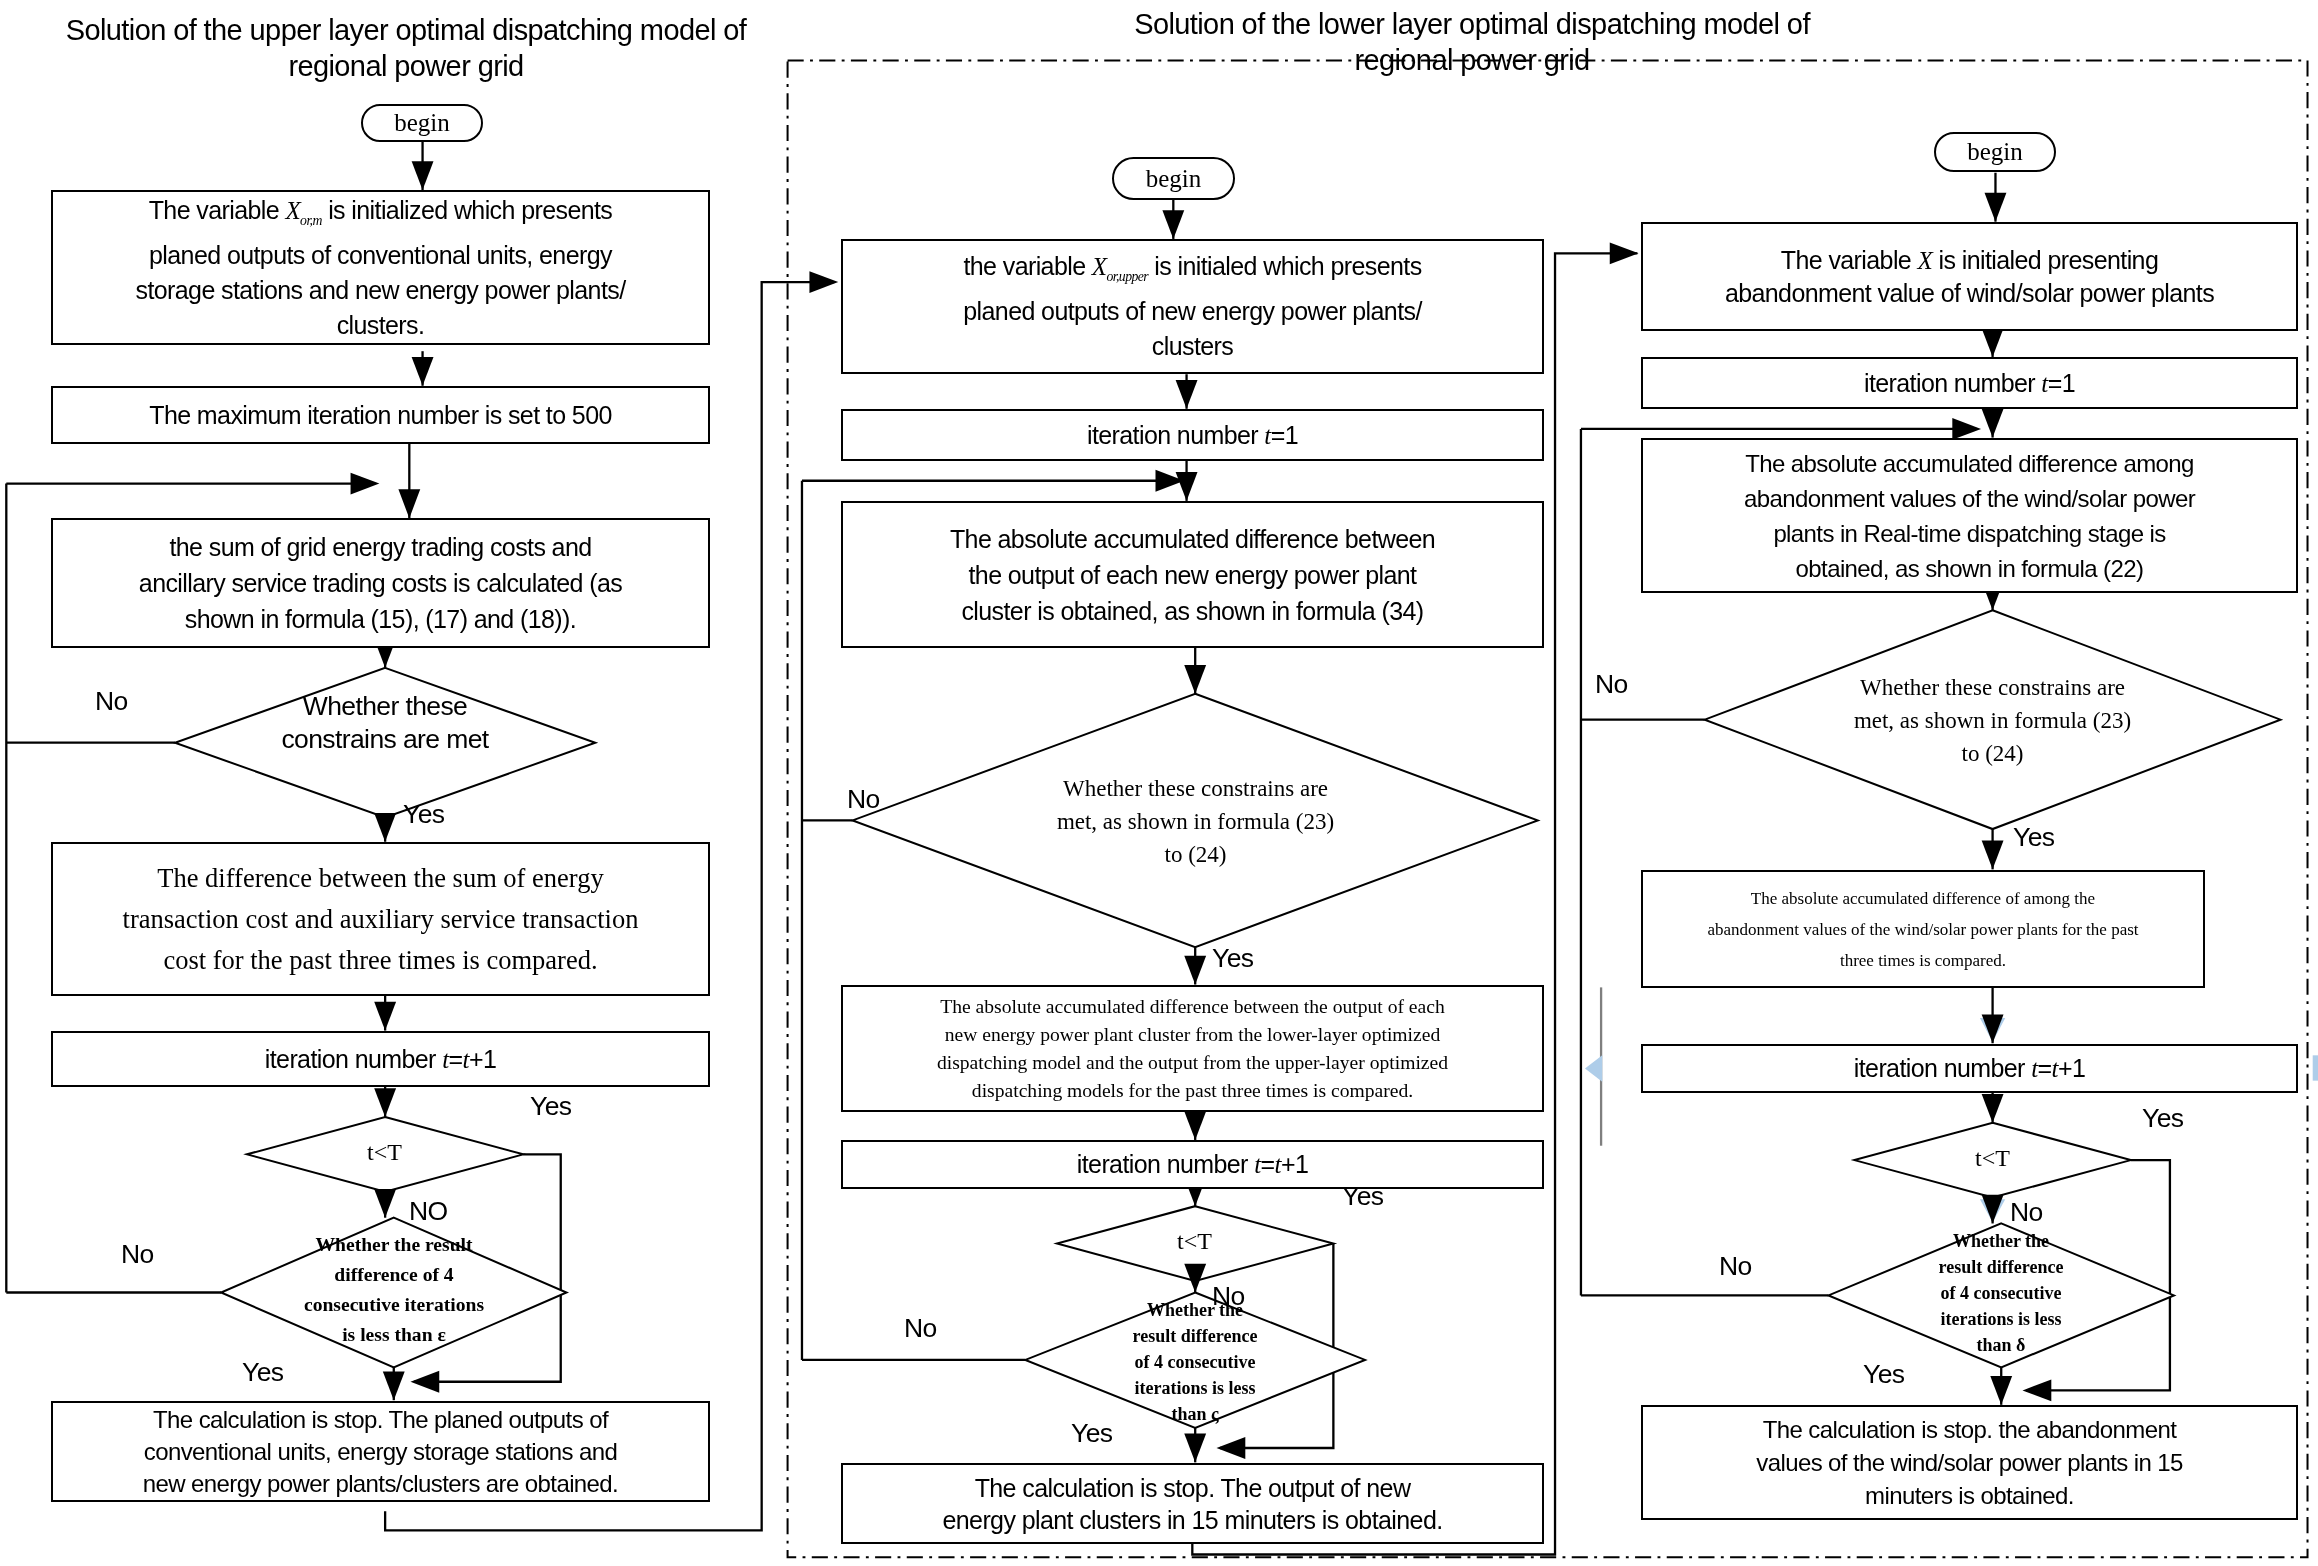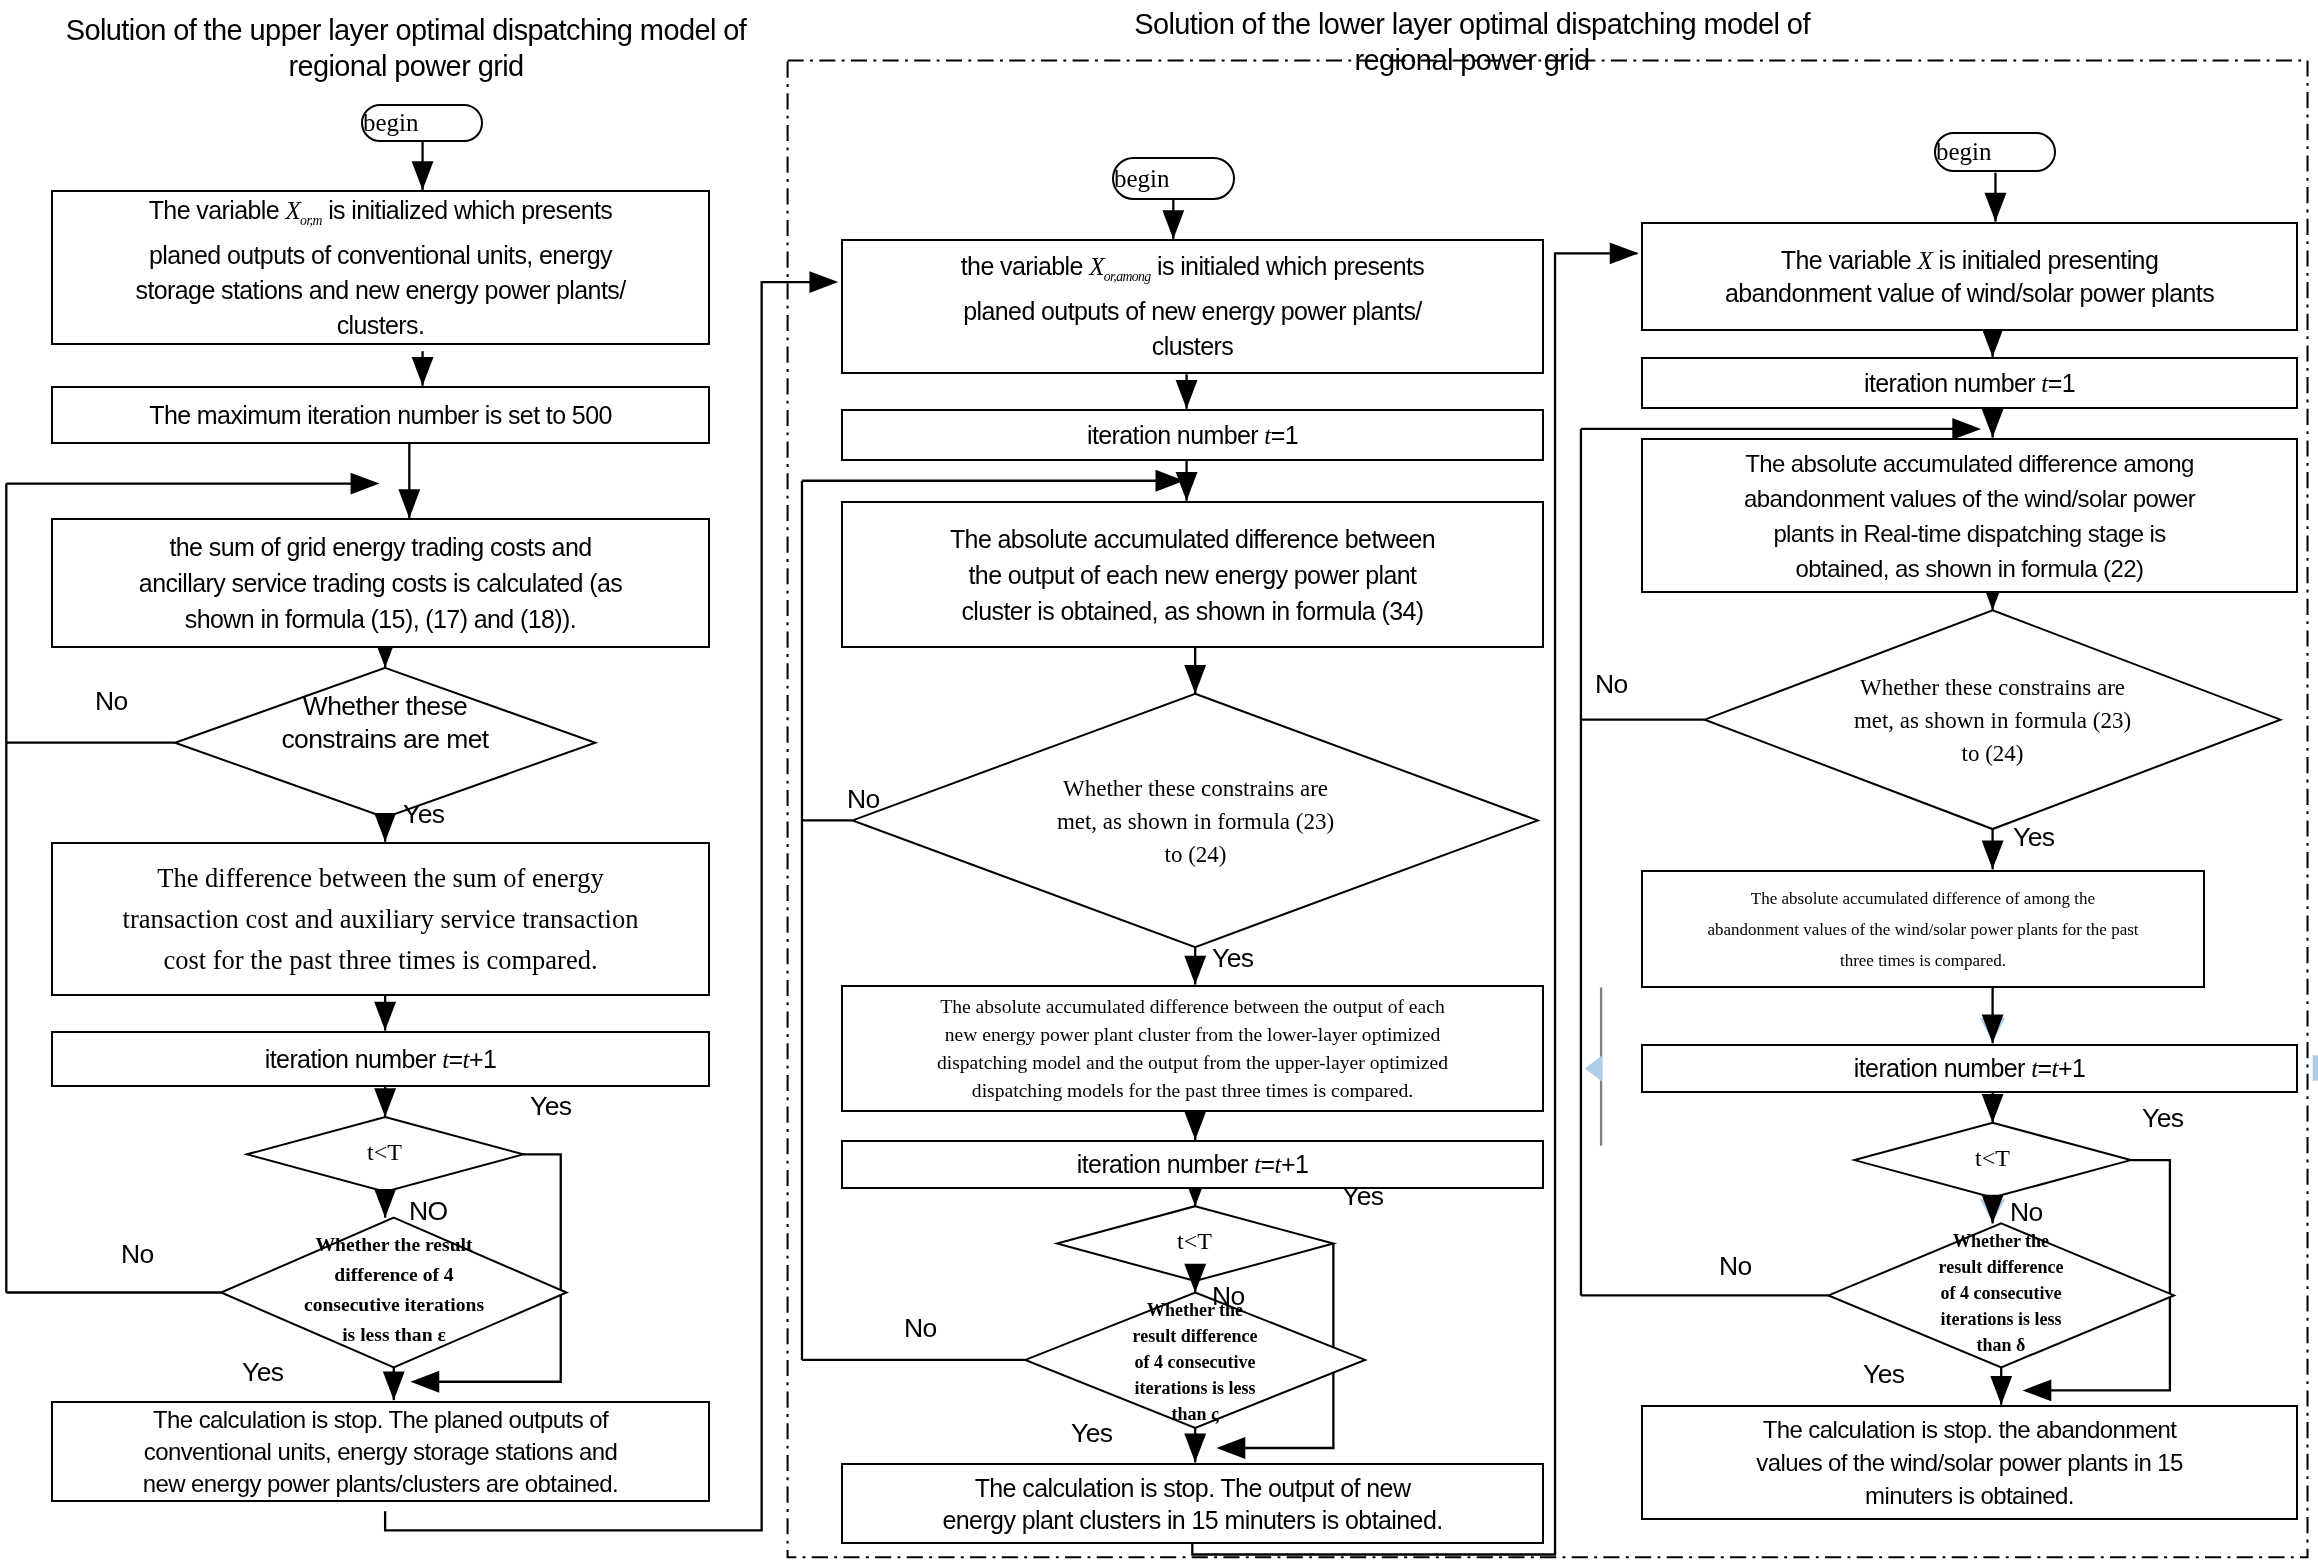--- a/index.html
+++ b/index.html
@@ -2,21 +2,21 @@
 <html style="font-size:9.2px"><head>
 <meta charset="utf-8">
 <style>
   html,body{margin:0;padding:0;background:#ffffff;}
   body{width:2319px;height:1566px;position:relative;overflow:hidden;
        font-family:"Liberation Sans",sans-serif;color:#000;}
   #flow-svg{position:absolute;left:0;top:0;z-index:0;}
   .box{position:absolute;background:#fff;border:2.3px solid #000;z-index:2;
        display:flex;align-items:center;justify-content:center;text-align:center;box-sizing:border-box;}
   .stadium{position:absolute;background:#fff;border:2.3px solid #000;z-index:2;border-radius:23px;
-       display:flex;align-items:center;justify-content:flex-start;text-align:center;box-sizing:border-box;
+       display:flex;align-items:center;justify-content:center;text-align:center;box-sizing:border-box;
        font-family:"Liberation Serif",serif;font-size:25px;}
   .pre{white-space:pre-line;}
   .sans{font-family:"Liberation Sans",sans-serif;letter-spacing:-0.6px;}
   .serif{font-family:"Liberation Serif",serif;}
   .dtext{position:absolute;z-index:3;text-align:center;white-space:pre-line;}
   .lbl{position:absolute;z-index:3;font-size:26.5px;letter-spacing:-0.6px;}
   .title{position:absolute;z-index:3;text-align:center;white-space:pre-line;
          color:#000000;font-size:29px;line-height:36px;letter-spacing:-0.6px;}
   i{font-family:"Liberation Serif",serif;font-style:italic;}
   sub{font-size:0.55em;font-style:italic;font-family:"Liberation Serif",serif;}
@@ -181,21 +181,21 @@
   <div class="pre">The calculation is stop. The planed outputs of
 conventional units, energy storage stations and
 new energy power plants/clusters are obtained.</div>
 </div>
 
 <div class="stadium" style="left:1112px;top:157px;width:123px;height:43px;">
   <span>begin</span>
   </div>
 
 <div class="box sans" style="left:841px;top:239px;width:703px;height:135px;font-size:25px;line-height:35px;">
-  <div class="pre"><span>the variable </span><i>X</i><sub>or,among</sub><span> is initialed which presents
+  <div class="pre"><span>the variable </span><i>X</i><sub>or,upper</sub><span> is initialed which presents
 planed outputs of new energy power plants/
 clusters</span></div>
 </div>
 
 <div class="box sans" style="left:841px;top:409px;width:703px;height:52px;font-size:25px;">
   <div><span>iteration number </span><i>t</i><span>=1</span></div>
 </div>
 
 <div class="box sans" style="left:841px;top:501px;width:703px;height:147px;font-size:25px;line-height:36px;">
   <div class="pre">The absolute accumulated difference between

